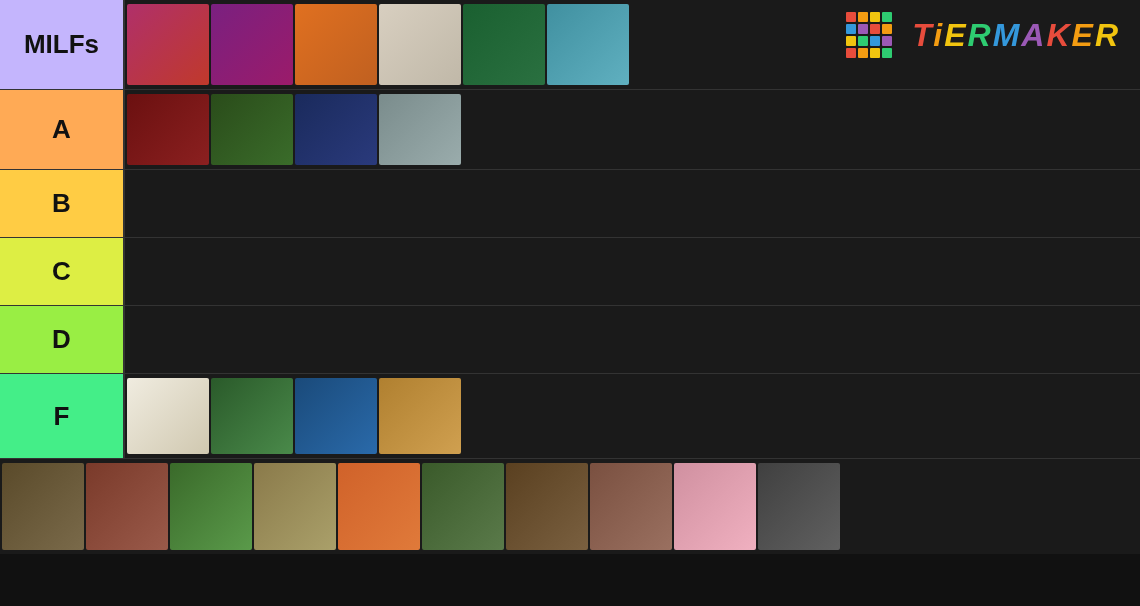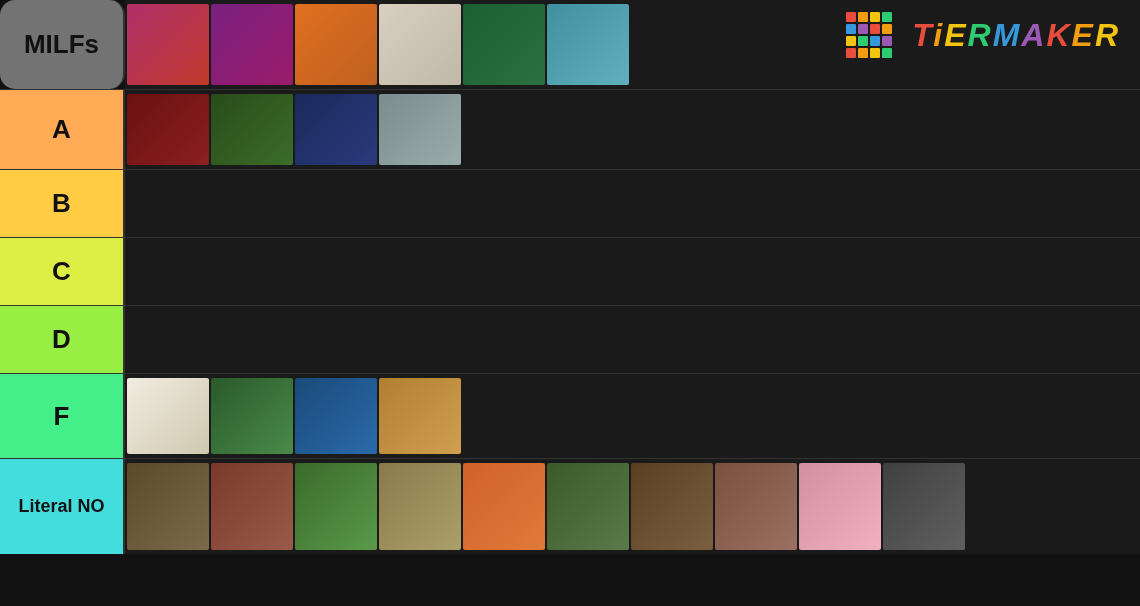--- a/index.html
+++ b/index.html
@@ -92,21 +92,21 @@
       <div class="logo-cell" style="background:#f39c12"></div>
       <div class="logo-cell" style="background:#f1c40f"></div>
       <div class="logo-cell" style="background:#2ecc71"></div>
     </div>
     <div style="font-size:32px; font-weight:900; font-style:italic; letter-spacing:2px; color:white;">
       <span style="color:#e74c3c">T</span><span style="color:#f39c12">i</span><span style="color:#f1c40f">E</span><span style="color:#2ecc71">R</span><span style="color:#3498db">M</span><span style="color:#9b59b6">A</span><span style="color:#e74c3c">K</span><span style="color:#f39c12">E</span><span style="color:#f1c40f">R</span>
     </div>
   </div>
 
   <div class="tier-row" style="height: 90px; min-height:90px; max-height:90px;">
-    <div class="tier-label" style="background:#737373; color:#111;border-radius:15px;">
+    <div class="tier-label" style="background:#c4b5fd; color:#111;">
       <span>MILFs</span>
     </div>
     <div class="tier-content">
 
       <div class="sim-img" style="background:linear-gradient(135deg,#b0306a 0%,#c0392b 100%);"></div>
       <div class="sim-img" style="background:linear-gradient(135deg,#7a2080 0%,#9b1b6a 100%);"></div>
       <div class="sim-img" style="background:linear-gradient(135deg,#e07020 0%,#c06020 100%);"></div>
       <div class="sim-img" style="background:linear-gradient(135deg,#d8cfc0 0%,#c0b8a8 100%);"></div>
       <div class="sim-img" style="background:linear-gradient(135deg,#1a6030 0%,#2a7040 100%);"></div>
       <div class="sim-img" style="background:linear-gradient(135deg,#4090a0 0%,#60b0c0 100%);"></div>
@@ -155,23 +155,20 @@
     </div>
     <div class="tier-content">
       <div class="sim-img" style="background:linear-gradient(135deg,#f0ece0 0%,#d0c8b0 100%);"></div>
       <div class="sim-img" style="background:linear-gradient(135deg,#2a5a2a 0%,#4a8a4a 100%);"></div>
       <div class="sim-img" style="background:linear-gradient(135deg,#1a4a7a 0%,#2a6aaa 100%);"></div>
       <div class="sim-img" style="background:linear-gradient(135deg,#b08030 0%,#d0a050 100%);"></div>
     </div>
   </div>
 
   <div class="tier-row" style="height: 95px; min-height:95px; max-height:95px; border-bottom:none;">
-    <div class="tier-label" style="background:#44dddd; color:#111; font-size:18px; text-align:center;">
-      <span>Literal NO</span>
-    </div>
     <div class="tier-content">
       <div class="sim-img" style="background:linear-gradient(135deg,#5a4a2a 0%,#7a6a4a 100%);"></div>
       <div class="sim-img" style="background:linear-gradient(135deg,#7a3a2a 0%,#9a5a4a 100%);"></div>
       <div class="sim-img" style="background:linear-gradient(135deg,#3a6a2a 0%,#5a9a4a 100%);"></div>
       <div class="sim-img" style="background:linear-gradient(135deg,#8a7a4a 0%,#aaa06a 100%);"></div>
       <div class="sim-img" style="background:linear-gradient(135deg,#d0622a 0%,#e07a3a 100%);"></div>
       <div class="sim-img" style="background:linear-gradient(135deg,#3a5a2a 0%,#5a7a4a 100%);"></div>
       <div class="sim-img" style="background:linear-gradient(135deg,#5a4020 0%,#7a6040 100%);"></div>
       <div class="sim-img" style="background:linear-gradient(135deg,#7a5040 0%,#9a7060 100%);"></div>
       <div class="sim-img" style="background:linear-gradient(135deg,#d090a0 0%,#f0b0c0 100%);"></div>

